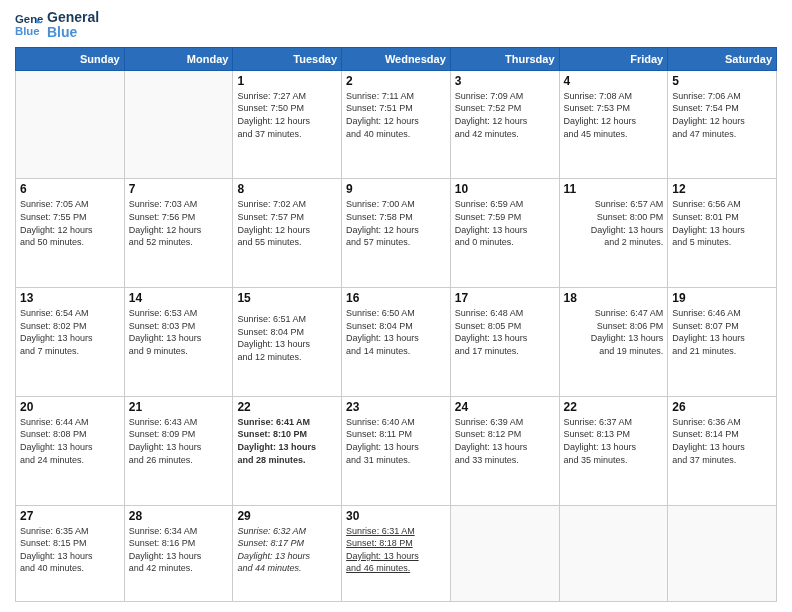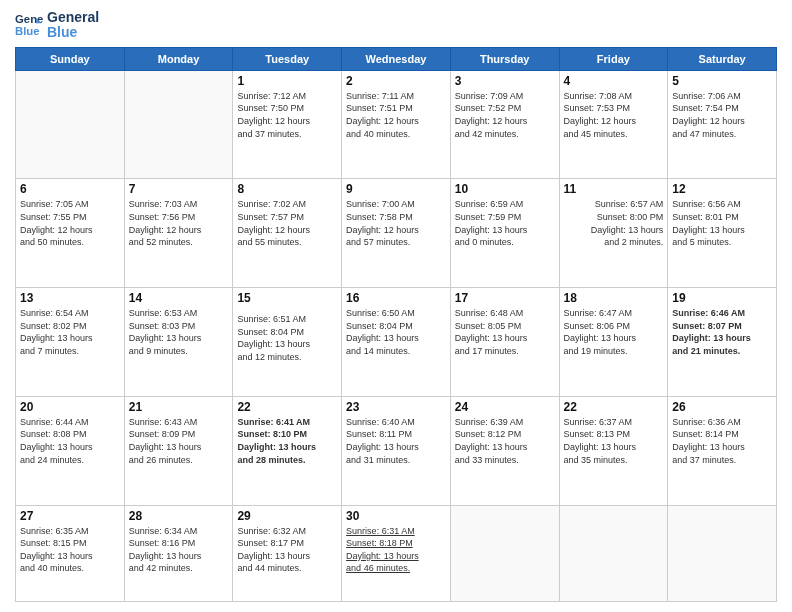--- a/index.html
+++ b/index.html
@@ -51,21 +51,21 @@
       border-collapse: collapse;
       width: 100%;
       table-layout: fixed;
     }
     .calendar th {
       background: #2a6ebb;
       color: #fff;
       font-size: 11px;
       font-weight: bold;
       padding: 5px 4px;
-      text-align: center;
+      text-align: right;
       border: 1px solid #1a5aaa;
     }
     .calendar td {
       border: 1px solid #ccc;
       vertical-align: top;
       padding: 3px 4px;
       font-size: 9.5px;
       color: #333;
       height: 88px;
     }
@@ -121,21 +121,21 @@
           <th>Friday</th>
           <th>Saturday</th>
         </tr>
     </thead>
     <tbody id="cal-body">
     <tr>
           <td class="empty"></td>
           <td class="empty"></td>
           <td>
             <span class="day-num">1</span>
-            <div class="day-info" style="white-space: pre-line;">Sunrise: 7:12 AM
+            <div class="day-info" style="white-space: pre-line;">Sunrise: 7:27 AM
 Sunset: 7:50 PM
 Daylight: 12 hours
 and 37 minutes.</div>
           </td>
           <td>
             <span class="day-num">2</span>
             <div class="day-info" style="white-space: pre-line;">Sunrise: 7:11 AM
 Sunset: 7:51 PM
 Daylight: 12 hours
 and 40 minutes.</div>
@@ -244,28 +244,28 @@
           </td>
           <td>
             <span class="day-num">17</span>
             <div class="day-info" style="white-space: pre-line;">Sunrise: 6:48 AM
 Sunset: 8:05 PM
 Daylight: 13 hours
 and 17 minutes.</div>
           </td>
           <td>
             <span class="day-num">18</span>
-            <div class="day-info" style="white-space: pre-line;">Sunrise: 6:47 AM
+            <div class="day-info" style="white-space: pre-line; text-align: right;">Sunrise: 6:47 AM
 Sunset: 8:06 PM
 Daylight: 13 hours
 and 19 minutes.</div>
           </td>
           <td>
             <span class="day-num">19</span>
-            <div class="day-info" style="white-space: pre-line; font-weight: bold;">Sunrise: 6:46 AM
+            <div class="day-info" style="white-space: pre-line;">Sunrise: 6:46 AM
 Sunset: 8:07 PM
 Daylight: 13 hours
 and 21 minutes.</div>
           </td>
         </tr>
         <tr>
           <td>
             <span class="day-num">20</span>
             <div class="day-info" style="white-space: pre-line;">Sunrise: 6:44 AM
 Sunset: 8:08 PM
@@ -325,21 +325,21 @@
           </td>
           <td>
             <span class="day-num">28</span>
             <div class="day-info" style="white-space: pre-line;">Sunrise: 6:34 AM
 Sunset: 8:16 PM
 Daylight: 13 hours
 and 42 minutes.</div>
           </td>
           <td>
             <span class="day-num">29</span>
-            <div class="day-info" style="white-space: pre-line;">Sunrise: 6:32 AM
+            <div class="day-info" style="white-space: pre-line; font-style: italic;">Sunrise: 6:32 AM
 Sunset: 8:17 PM
 Daylight: 13 hours
 and 44 minutes.</div>
           </td>
           <td>
             <span class="day-num">30</span>
             <div class="day-info" style="white-space: pre-line; text-decoration: underline;">Sunrise: 6:31 AM
 Sunset: 8:18 PM
 Daylight: 13 hours
 and 46 minutes.</div>

